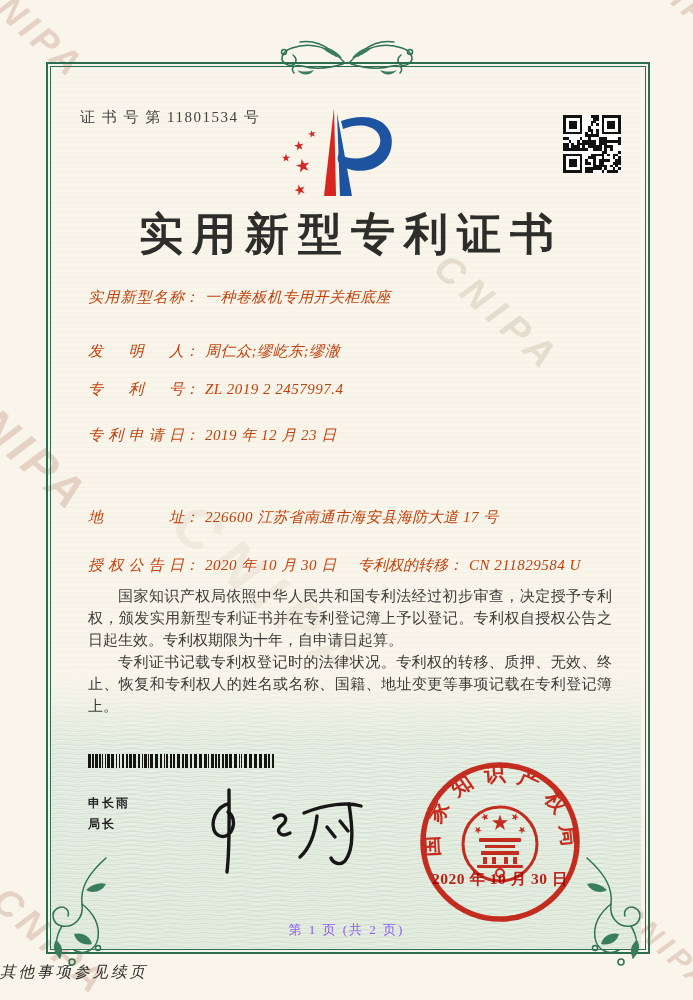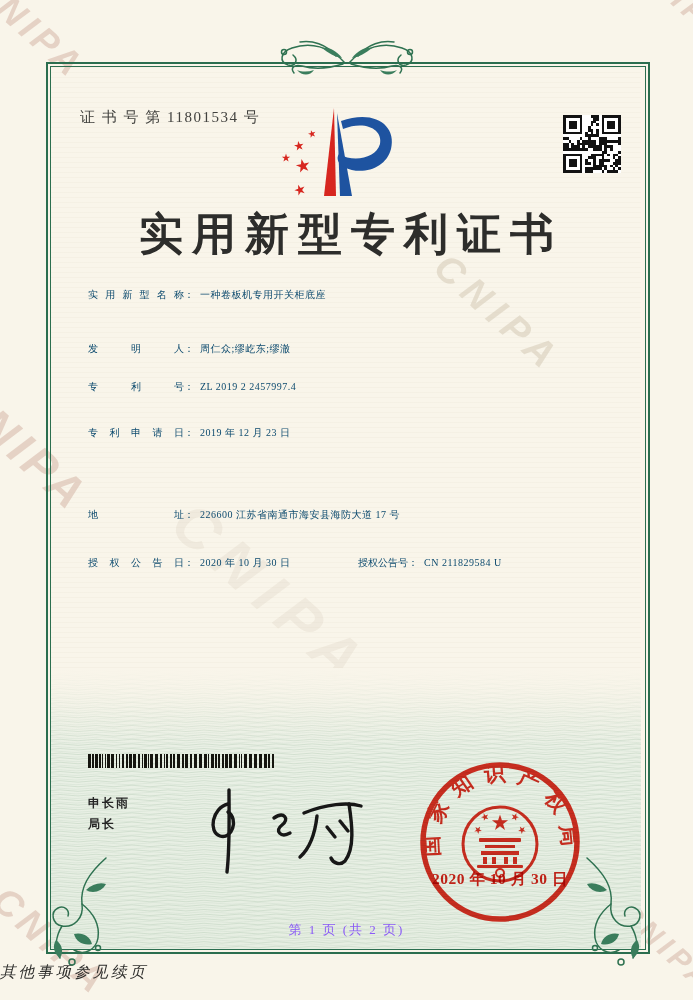--- a/index.html
+++ b/index.html
@@ -32,21 +32,21 @@
   
   .orn{position:absolute;z-index:6;pointer-events:none;}
   .orn path,.orn circle{stroke:#2f7251;fill:none;stroke-width:1.5;stroke-linecap:round;}
   .orn .fill{fill:#3a7d5c;stroke:none;}
   
   .cert-no{position:absolute;left:80px;top:108px;font-size:15px;letter-spacing:1.5px;color:#42423f;z-index:5;}
   .logo{position:absolute;left:278px;top:106px;z-index:5;}
   .qr{position:absolute;left:563px;top:115px;width:58px;height:58px;z-index:5;background:#fff;}
   .title{position:absolute;left:0;width:693px;top:205px;text-align:center;font-size:44px;
          font-weight:bold;letter-spacing:9px;text-indent:9px;color:#2d2d2b;z-index:5;}
-  .row{position:absolute;left:88px;width:540px;font-size:10px;color:#0c4a6e;z-index:5;white-space:nowrap;}
+  .row{position:absolute;left:88px;width:540px;font-size:15px;color:#c2410c;z-index:5;white-space:nowrap;font-style:italic;}
   .flabel{display:inline-block;width:96px;text-align:justify;text-align-last:justify;vertical-align:bottom;}
   .colon{display:inline-block;}
   .fval{padding-left:6px;letter-spacing:.5px;}
   .grp2{position:absolute;left:270px;top:0;}
   .paras{position:absolute;left:88px;top:585px;width:524px;font-size:15px;line-height:22px;
          text-align:justify;color:#3b3b39;z-index:5;}
   .paras p{margin:0;text-indent:2em;}
   .barcode{position:absolute;left:88px;top:754px;z-index:5;}
   .officer{position:absolute;left:88px;z-index:5;font-family:"Liberation Sans","DejaVu Sans",sans-serif;
            font-weight:600;font-size:12px;color:#262626;letter-spacing:2px;}
@@ -394,24 +394,28 @@
   </div>
   <div class="row" style="top:426px;">
     <span class="flabel">专利申请日</span><span class="colon">：</span><span class="fval">2019 年 12 月 23 日</span>
   </div>
   <div class="row" style="top:508px;">
     <span class="flabel">地址</span><span class="colon">：</span><span class="fval">226600 江苏省南通市海安县海防大道 17 号</span>
   </div>
   <div class="row" style="top:556px;">
     <span class="flabel">授权公告日</span><span class="colon">：</span><span class="fval">2020 年 10 月 30 日</span>
     <span class="grp2">
-      <span>授权公告号</span><span class="colon">：</span><span class="fval">CN 211829584 U</span>
+      <span>专利权的转移</span><span class="colon">：</span><span class="fval">CN 211829584 U</span>
     </span>
   </div>
 
+  <div class="paras">
+    <p>国家知识产权局依照中华人民共和国专利法经过初步审查，决定授予专利权，颁发实用新型专利证书并在专利登记簿上予以登记。专利权自授权公告之日起生效。专利权期限为十年，自申请日起算。</p>
+    <p>专利证书记载专利权登记时的法律状况。专利权的转移、质押、无效、终止、恢复和专利权人的姓名或名称、国籍、地址变更等事项记载在专利登记簿上。</p>
+  </div>
 
   <svg class="barcode" id="barcode" width="188" height="15">
       <rect x="0" y="0" width="3" height="14" fill="#15150f"></rect>
       <rect x="4" y="0" width="2" height="14" fill="#15150f"></rect>
       <rect x="7" y="0" width="3" height="14" fill="#15150f"></rect>
       <rect x="11" y="0" width="2" height="14" fill="#15150f"></rect>
       <rect x="14" y="0" width="1" height="14" fill="#15150f"></rect>
       <rect x="17" y="0" width="1" height="14" fill="#15150f"></rect>
       <rect x="19" y="0" width="3" height="14" fill="#15150f"></rect>
       <rect x="23" y="0" width="3" height="14" fill="#15150f"></rect>

